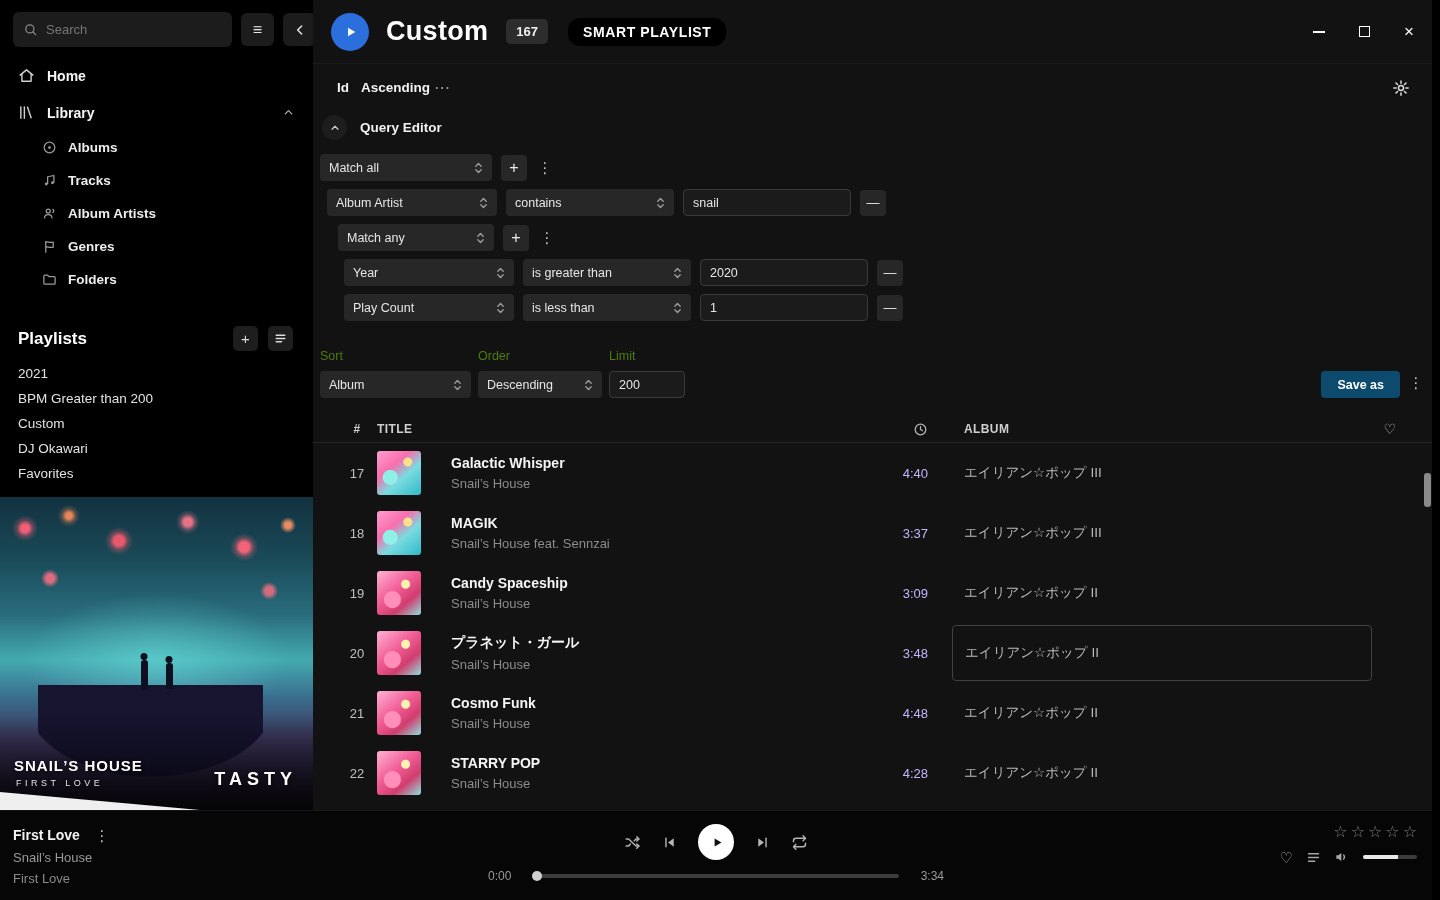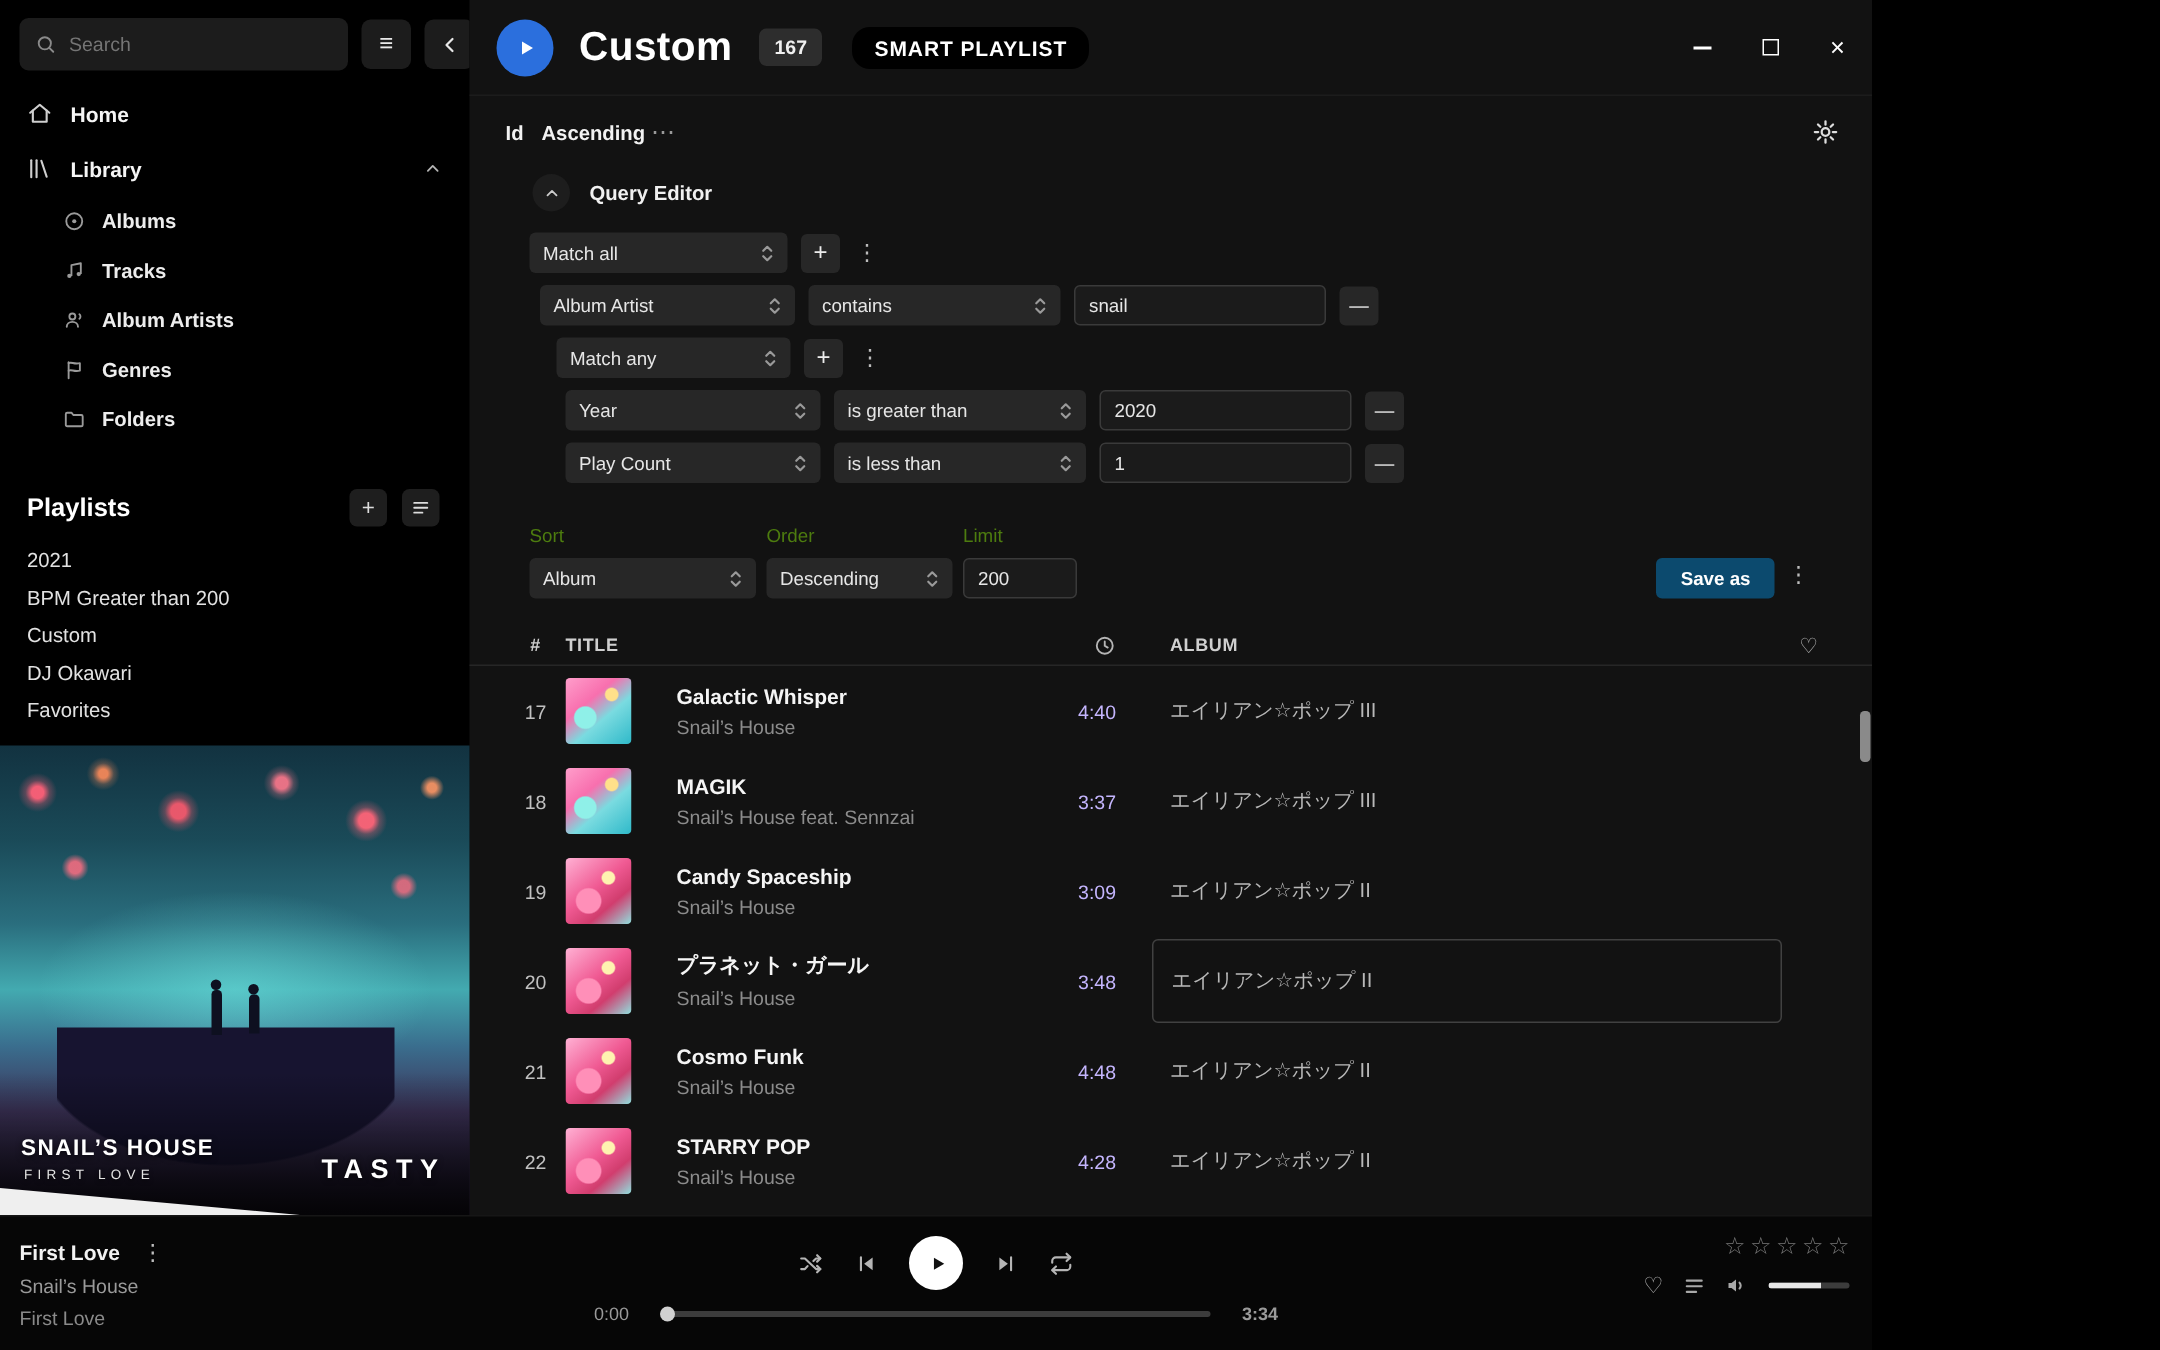--- a/index.html
+++ b/index.html
@@ -6,21 +6,21 @@
   html,body { width:1440px; height:900px; overflow:hidden; }
   body {
     font-family:"Liberation Sans","DejaVu Sans",sans-serif;
     background:#000; color:#fff;
     -webkit-font-smoothing:antialiased;
   }
   svg { display:block; }
   button { cursor:pointer; font-family:inherit; }
   input { font-family:inherit; }
 
-  .app { width:1248px; height:900px; display:flex; flex-direction:column;justify-content:space-between; }
+  .app { width:1432px; height:900px; display:flex; flex-direction:column;justify-content:space-between; }
   .body { flex:1; display:flex; min-height:0; }
 
   
   .sidebar { width:313px; background:#000; display:flex; flex-direction:column; flex-shrink:0; }
   .sb-top { flex:1; min-height:0; overflow:hidden; }
 
   .searchbar { display:flex; align-items:center; gap:9px; padding:12px 13px 10px 13px; }
   .search-box { flex:1; height:35px; background:#1c1c1c; border-radius:6px; display:flex; align-items:center; gap:8px; padding:0 10px; color:#8a8a8a; }
   .search-box input { flex:1; min-width:0; background:transparent; border:none; outline:none; color:#ddd; font-size:13px; }
   .search-box input::placeholder { color:#757575; }
@@ -76,21 +76,21 @@
   .win-btn { width:18px; height:18px; background:none; border:none; color:#fff; display:flex; align-items:center; justify-content:center; font-size:17px; line-height:1; }
   .glyph-min { width:12px; height:2px; background:#fff; }
   .glyph-max { width:11px; height:11px; border:1.5px solid #fff; }
 
   .toolbar { display:flex; align-items:center; gap:12px; padding:14px 22px 6px 24px; flex-shrink:0; }
   .tb-chip { background:none; border:none; color:#f2f2f2; font-weight:700; font-size:13.5px; padding:0; }
   .tb-more { background:none; border:none; color:#9a9a9a; font-size:16px; margin-left:-8px; padding:0; }
   .gear-btn { margin-left:auto; background:none; border:none; color:#dedede; padding:0; }
 
   
-  .qe { padding:0 40px; flex-shrink:0; }
+  .qe { padding:0 7px; flex-shrink:0; }
   .qe-head { display:flex; align-items:center; gap:13px; margin:12px 0 14px 2px; }
   .collapse-btn { width:25px; height:25px; border-radius:50%; background:#1d1d1d; border:none; color:#cccccc; display:flex; align-items:center; justify-content:center; }
   .qe-title { font-weight:700; font-size:13.5px; color:#f0f0f0; }
 
   .qe-row { display:flex; align-items:center; gap:9px; margin-bottom:8px; }
   .ind1 { margin-left:7px; } .ind2 { margin-left:18px; } .ind3 { margin-left:24px; }
 
   .select { height:27px; background:#272727; border-radius:4px; display:flex; align-items:center; justify-content:space-between; gap:6px; padding:0 9px; font-size:12.5px; color:#e6e6e6; cursor:pointer; }
   .select .caret { color:#9a9a9a; flex-shrink:0; }
   .sel-match { width:172px; }
@@ -151,21 +151,21 @@
   .p-title { font-size:14px; font-weight:600; color:#f2f2f2; }
   .p-artist { margin-top:7px; font-size:13px; color:#9a9a9a; }
   .p-album { margin-top:6px; font-size:13px; color:#8a8a8a; }
 
   .p-center { position:absolute; left:50%; top:13px; transform:translateX(-50%); width:456px; display:flex; flex-direction:column; align-items:center; }
   .transport { display:flex; align-items:center; gap:20px; }
   .t-btn { background:none; border:none; color:#b5b5b5; display:flex; }
   .play-btn { width:36px; height:36px; border-radius:50%; background:#fff; border:none; display:flex; align-items:center; justify-content:center; color:#111; }
   .progress { display:flex; align-items:center; gap:15px; width:100%; margin-top:9px; }
   .p-time { font-size:12px; color:#9a9a9a; min-width:30px; }
-  .p-time.right { text-align:right;font-weight:bold; }
+  .p-time.right { text-align:right; }
   .p-track { flex:1; height:4px; background:#3c3c3c; border-radius:2px; position:relative; cursor:pointer; }
   .p-knob { position:absolute; left:-1px; top:50%; transform:translateY(-50%); width:10px; height:10px; border-radius:50%; background:#d0d0d0; }
 
   .p-right { position:absolute; right:15px; top:13px; display:flex; flex-direction:column; align-items:flex-end; gap:9px; }
   .stars { display:flex; gap:3px; }
   .star-btn { background:none; border:none; color:#787878; font-size:16px; line-height:1; padding:0; }
   .r-controls { display:flex; align-items:center; gap:13px; }
   .r-btn { background:none; border:none; color:#a8a8a8; display:flex; font-size:15px; line-height:1; }
   .vol-track { width:54px; height:4px; background:#3c3c3c; border-radius:2px; position:relative; overflow:hidden; cursor:pointer; }
   .vol-fill { position:absolute; left:0; top:0; bottom:0; width:65%; background:#e8e8e8; }

